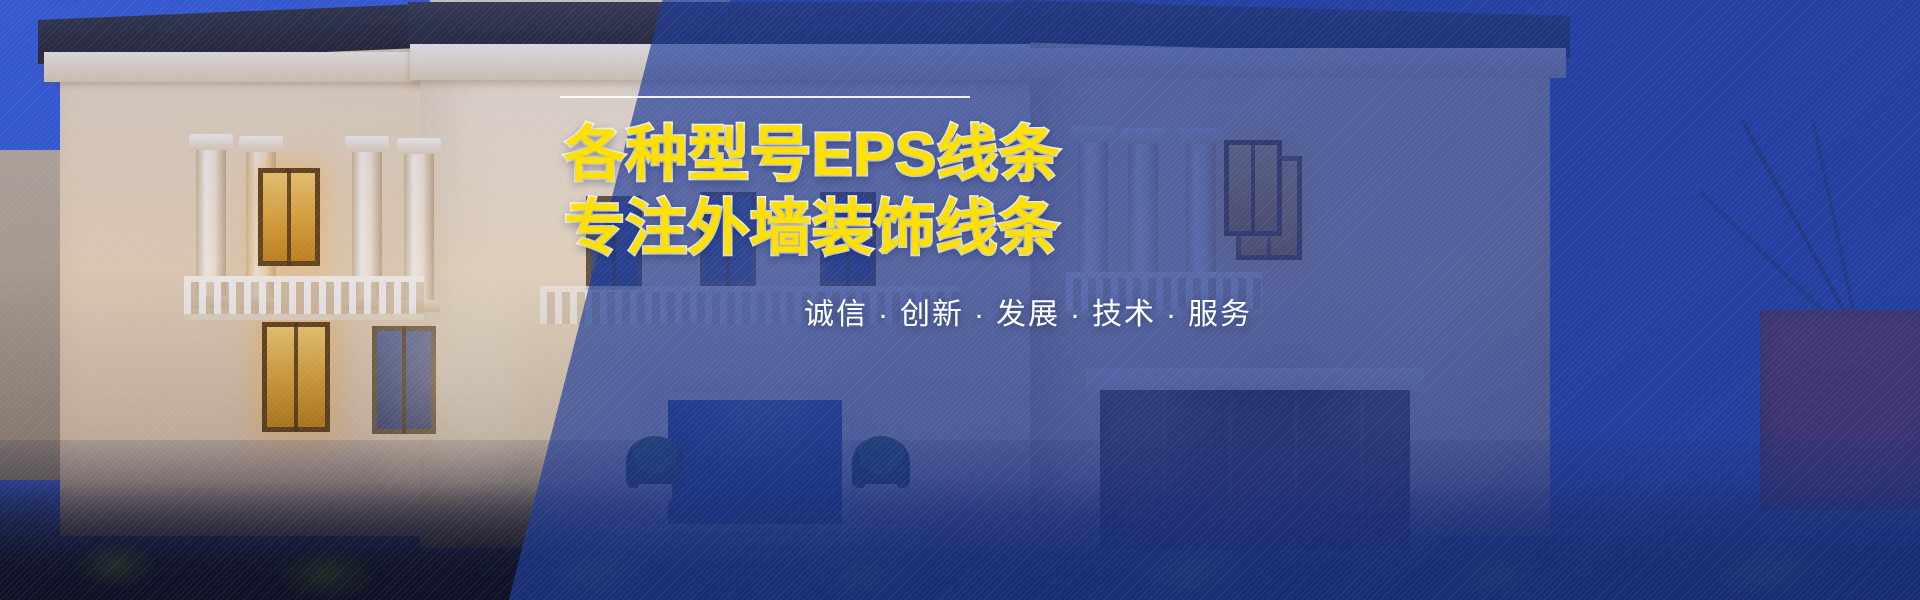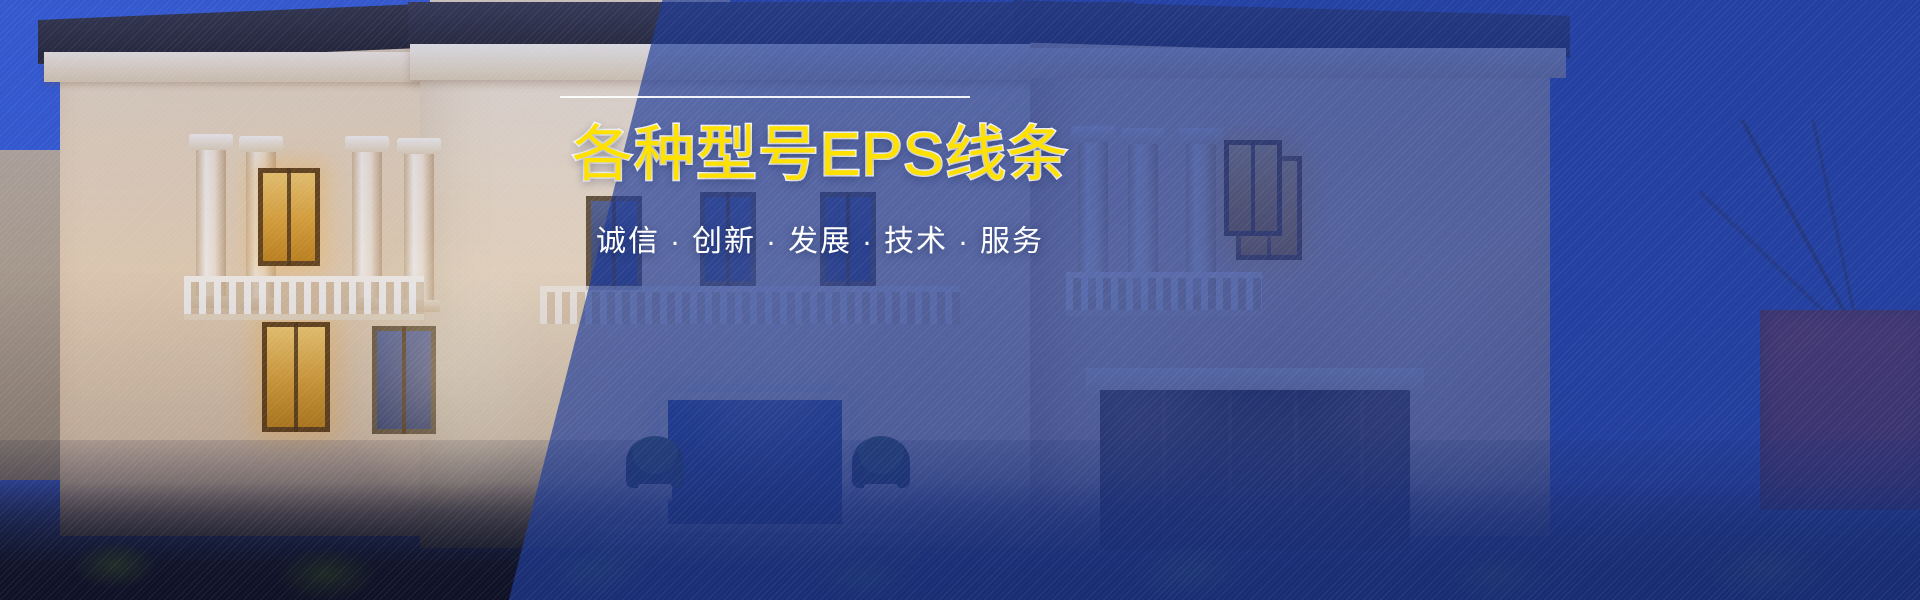--- a/index.html
+++ b/index.html
@@ -233,38 +233,39 @@
     line-height:1.1;
     text-shadow:0 2px 8px rgba(10,25,70,.55);
     margin:0 0 18px 12px;
   }
   .divider{
     width:410px;height:2px;
     background:rgba(255,255,255,.92);
     margin:0 0 22px 0;
   }
   .headline{
-    margin:12px;
+    margin:4px;
     color:#ffe100;
     font-size:61px;
-    font-weight:400;
+    font-weight:700;
     letter-spacing:1px;
     line-height:1.14;
     white-space:nowrap;
     -webkit-text-stroke:3px #ffffff;
     paint-order:stroke fill;
     text-shadow:0 3px 10px rgba(10,25,70,.45);
   }
   .tagline{
     margin:26px 0 0 36px;
     color:#ffffff;
     font-size:30px;
     font-weight:400;
     letter-spacing:2px;
     text-shadow:0 2px 8px rgba(10,25,70,.5);
+    text-align:center;
   }
   .tagline .sep{margin:0 10px;opacity:.95;}
 </style>
 </head>
 <body>
 
 <div id="stage">
 
   <div class="layer sky"></div>
 
@@ -342,17 +343,18 @@
   </div>
 
   <div class="layer uplights"></div>
   <div class="layer dusk"></div>
 
   <div class="overlay-panel"></div>
 
   <div class="content">
     <div class="divider"></div>
     <div class="headline">各种型号EPS线条</div>
+    <div class="headline">专注外墙装饰线条</div>
     <div class="tagline"><span>诚信</span><span class="sep">·</span><span>创新</span><span class="sep">·</span><span>发展</span><span class="sep">·</span><span>技术</span><span class="sep">·</span><span>服务</span></div>
   </div>
 
   <div class="layer hatch"></div>
 </div>
 
 </body></html>

